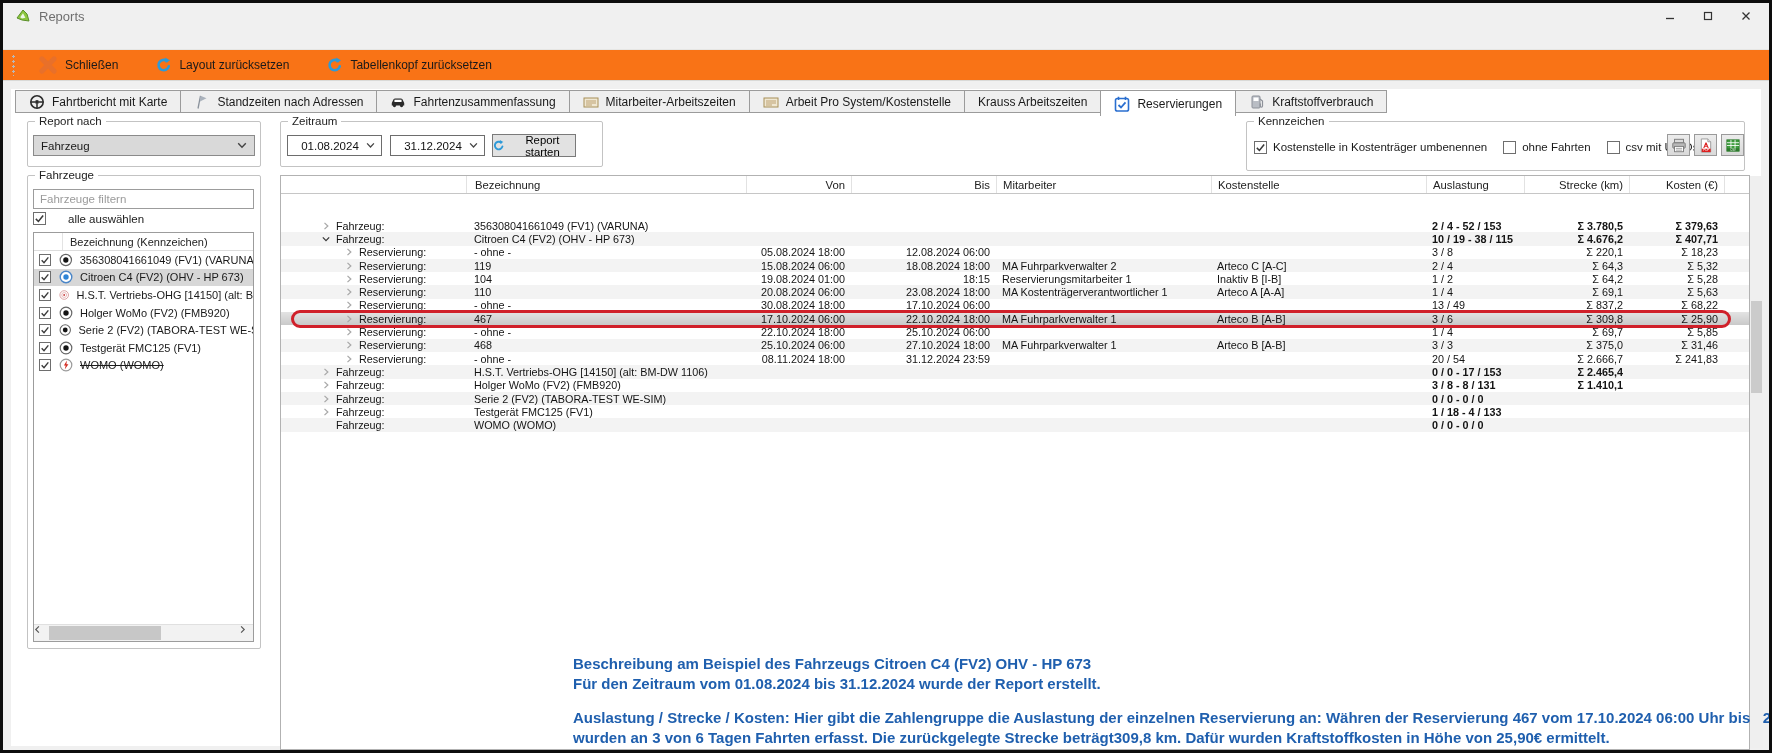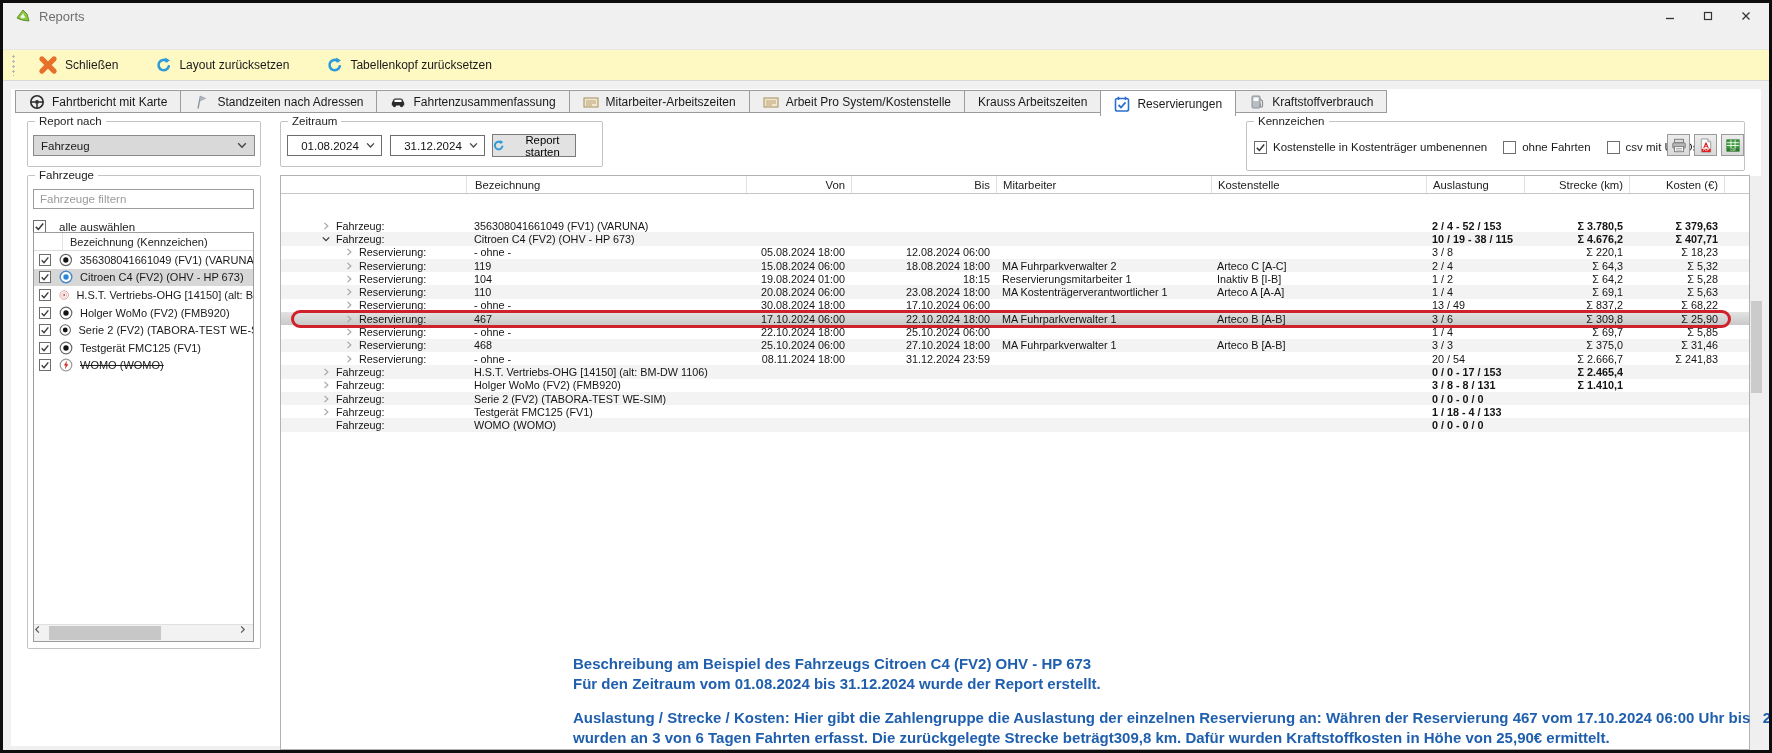--- a/index.html
+++ b/index.html
@@ -12,21 +12,21 @@
   
   .titlebar { position:absolute; left:0; top:0; right:0; height:26px; display:flex; align-items:center; padding-left:12px; }
   .app-logo { width:16px; height:16px; margin-right:8px; }
   .app-logo svg{ width:100%; height:100%; display:block;}
   .wtitle { color:#6f6f6f; font-size:13px; }
   .winctrls { position:absolute; right:4px; top:0; height:26px; display:flex; }
   .wbtn { width:38px; height:26px; display:flex; align-items:center; justify-content:center; }
   .wbtn svg { width:12px; height:12px; display:block; }
   .menubar { position:absolute; left:0; top:26px; right:0; height:20px; display:flex; align-items:center; padding-left:12px; }
   .menuitem { color:#9a9a9a; font-size:12px; }
-  .toolbar { position:absolute; left:0; top:46px; right:0; height:32px; background:#fef9c3; border-top:1px solid #e6e6e4; border-bottom:1px solid #d9d9d7; display:flex; align-items:center; padding-left:8px; }
+  .toolbar { position:absolute; left:0; top:46px; right:0; height:32px; background:#f97316; border-top:1px solid #e6e6e4; border-bottom:1px solid #d9d9d7; display:flex; align-items:center; padding-left:8px; }
   .grip { width:5px; height:22px; margin-right:10px;
     background-image: radial-gradient(circle,#b8b8b8 1px, transparent 1.3px);
     background-size:5px 5px; }
   .tbtn { display:flex; align-items:center; gap:7px; padding:0 12px; height:28px; background:transparent; border:none; font-family:inherit; font-size:12px; color:#1a1a1a; margin-right:14px; }
   .tbtn .bigic { width:20px; height:20px; } .tbtn .midic{ width:16px; height:16px; }
   .tbtn span svg{ width:100%; height:100%; display:block; }
   
   .content-bg { position:absolute; left:8px; top:86px; right:8px; bottom:4px; background:#ffffff; }
   
   .tabbar { position:absolute; left:12px; top:87px; height:26px; display:flex; align-items:flex-start; z-index:4; }
@@ -50,21 +50,21 @@
   .cb { width:13px; height:13px; min-width:13px; background:#fff; border:1px solid #6e6e6e; display:inline-flex; align-items:center; justify-content:center; }
   .cb svg { width:11px; height:11px; display:block; }
   .cb.sm { width:12px; height:12px; min-width:12px; } .cb.sm svg{ width:10px; height:10px; }
   .cblabel { font-size:11.5px; margin-left:6px; margin-right:16px; white-space:nowrap; }
   .xbtns { position:absolute; left:1664px; top:131px; display:flex; gap:4px; }
   .xbtn { width:23px; height:22px; background:linear-gradient(#ececec,#d9d9d9); border:1px solid #9a9a9a; display:flex; align-items:center; justify-content:center; padding:0; }
   .xbtn span { width:16px; height:15px; display:block; } .xbtn svg{ width:100%; height:100%; display:block; }
   
   .filterinput { position:absolute; left:30px; top:186px; width:221px; height:20px; border:1px solid #9c9c9c; padding:0 6px; font-family:inherit; font-size:11.5px; color:#222; }
   .filterinput::placeholder { color:#9b9b9b; }
-  .selectall { position:absolute; left:30px; top:209px; display:flex; align-items:center; gap:13px; font-size:11.5px;margin-top:8px; }
+  .selectall { position:absolute; left:30px; top:209px; display:flex; align-items:center; gap:22px; font-size:11.5px; }
   .listbox { position:absolute; left:30px; top:229px; width:221px; height:410px; border:1px solid #9c9c9c; background:#fff; overflow:hidden; }
   .lheader { position:relative; height:18px; border-bottom:1px solid #dcdcdc; font-size:11px; color:#222; display:flex; align-items:center; padding-left:36px; }
   .lheader::before { content:""; position:absolute; left:28px; top:0; bottom:0; border-left:1px solid #e3e3e3; }
   .vrow { height:17.6px; display:flex; align-items:center; padding-left:5px; }
   .vrow.sel { background:#d7d7d7; }
   .vicon { width:14px; height:14px; margin-left:8px; } .vicon svg{ width:100%; height:100%; display:block; }
   .vtext { margin-left:7px; font-size:11px; white-space:nowrap; overflow:hidden; }
   .vtext.strike { text-decoration: line-through; }
   .hscroll { position:absolute; left:0; right:0; bottom:0; height:17px; background:#f2f2f2; border-top:1px solid #e0e0e0; }
   .harrow { position:absolute; top:0; width:14px; height:16px; display:flex; align-items:center; justify-content:center; }

